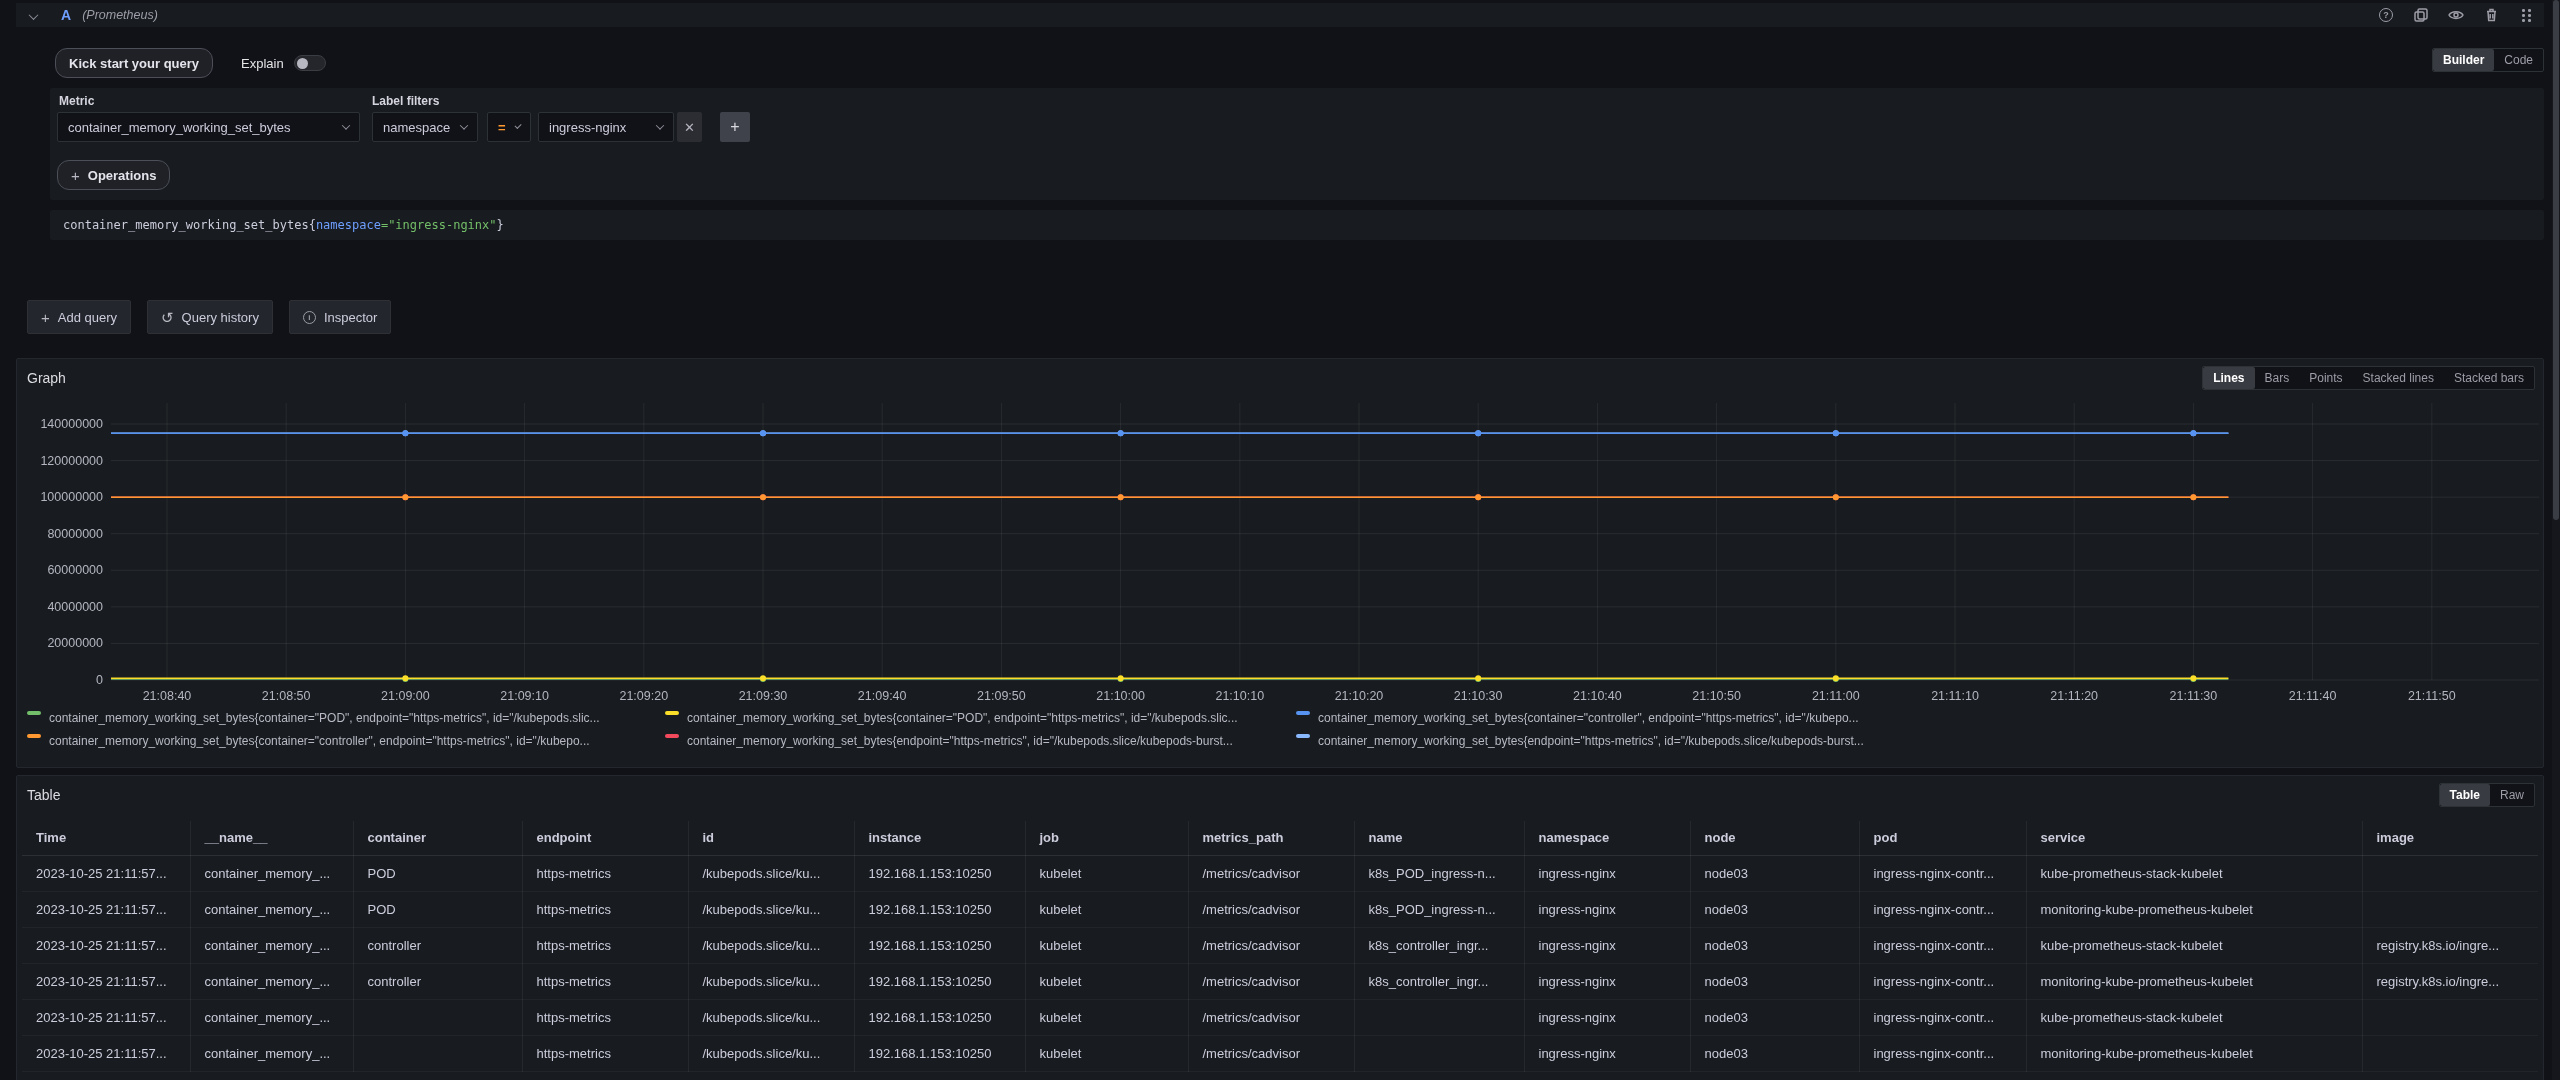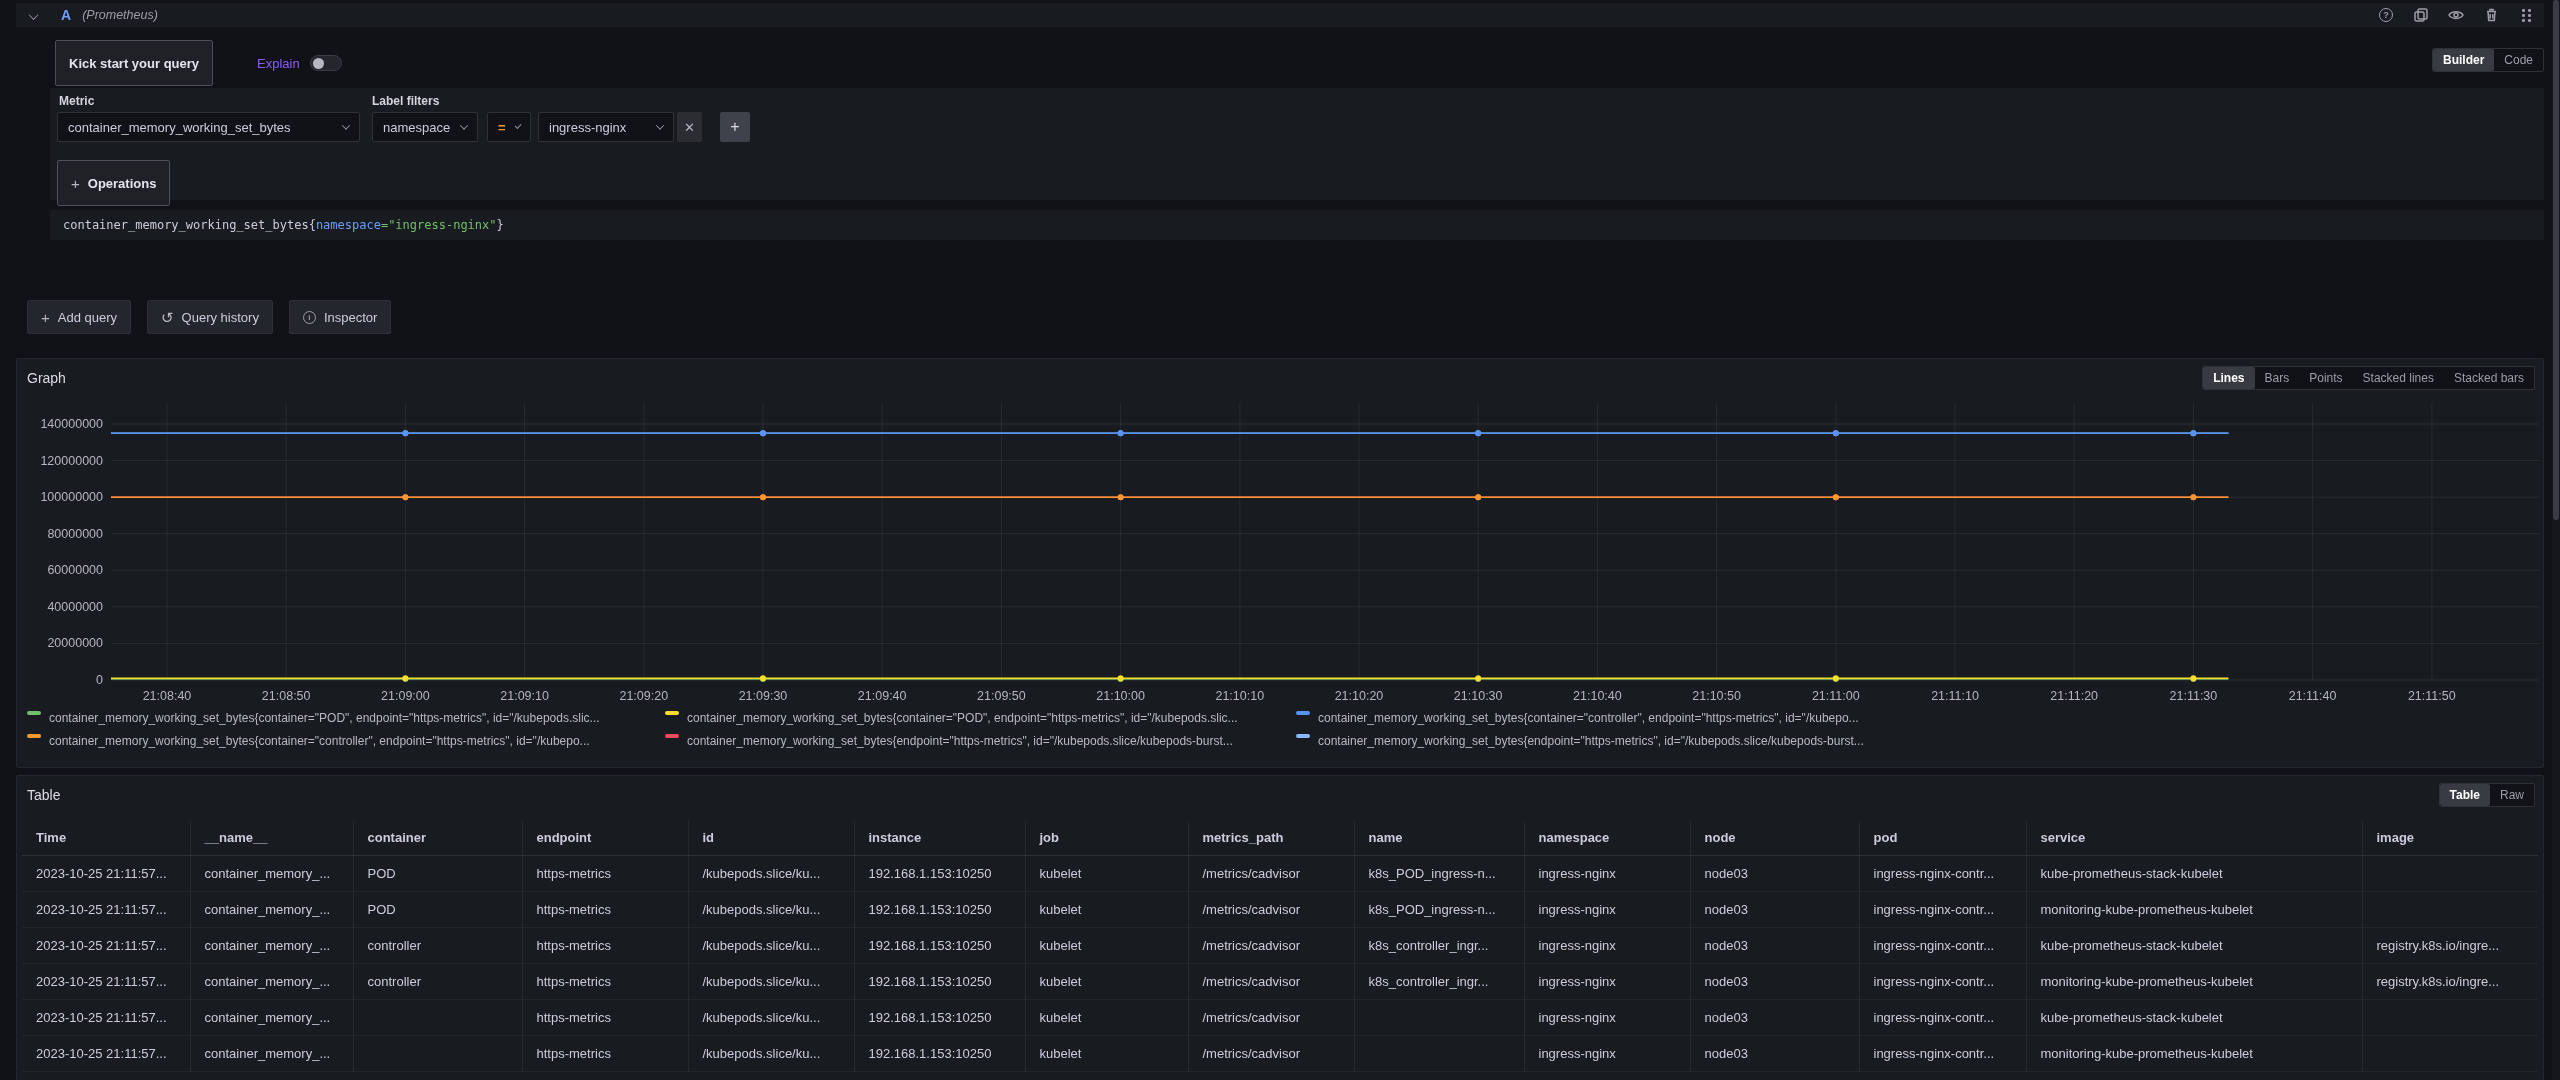--- a/index.html
+++ b/index.html
@@ -12,22 +12,22 @@
   }
   #screen { position: absolute; inset: 0; }
 
   
   .chev { display:inline-block; width:7px; height:7px;
     border-right:1.5px solid #8e8e9a; border-bottom:1.5px solid #8e8e9a; }
   .chev.down { transform: rotate(45deg) translate(-1px,-1px); }
   .chev.right { transform: rotate(-45deg); }
   .btn-secondary {
     display:inline-flex; align-items:center; gap:8px;
-    background:#202127; border:1px solid #4c4f58; border-radius:2px;
-    color:#e4e4ec; font-size:13px; font-weight:600; padding:0 13px; height:46px;
+    background:#202127; border:1px solid #4c4f58; border-radius:12px;
+    color:#e4e4ec; font-size:13px; font-weight:600; padding:0 13px; height:30px;
     cursor:pointer; white-space:nowrap;
   }
   .btn-flat {
     display:inline-flex; align-items:center; gap:8px;
     background:#24262d; border:1px solid #2e3036; border-radius:2px;
     color:#ccccdc; font-size:13px; font-weight:500; padding:0 13px; height:34px;
     cursor:pointer; white-space:nowrap;
   }
   .radio-group {
     display:inline-flex; align-items:stretch; border:1px solid #2c3235;
@@ -59,21 +59,21 @@
     justify-content:center; color:#9d9da8; cursor:pointer; }
   #header-icons svg { stroke:#9d9da8; fill:none; stroke-width:1.5; }
   .circle-glyph { width:14px; height:14px; border:1.2px solid #9d9da8; border-radius:50%;
     display:inline-flex; align-items:center; justify-content:center;
     font-size:9px; color:#9d9da8; font-weight:700; }
   .grip { display:inline-block; width:10px; height:14px; position:relative; }
   .grip i { position:absolute; width:2.5px; height:2.5px; background:#9d9da8; border-radius:50%; }
 
   
   #kick-row { position:absolute; left:55px; top:48px; height:30px; display:flex; align-items:center; }
-  #explain-label { margin-left:44px; font-size:13px; color:#8b5cf6; }
+  #explain-label { margin-left:28px; font-size:13px; color:#e5e5e5; }
   #explain-toggle { margin-left:10px; width:32px; height:16px; border-radius:8px;
     background:#24262c; border:1px solid #3a3d44; position:relative; cursor:pointer; }
   #explain-toggle .knob { position:absolute; left:2px; top:1.5px; width:11px; height:11px;
     border-radius:50%; background:#b6b7c0; }
   #mode-group { position:absolute; right:16px; top:48px; }
 
   
   .editor-block { position:absolute; left:50px; right:16px; background:#181b1f; border-radius:2px; }
   #builder-block { top:88px; height:112px; }
   .field-label { position:absolute; top:6px; font-size:12px; font-weight:600; color:#d5d5e0; }

